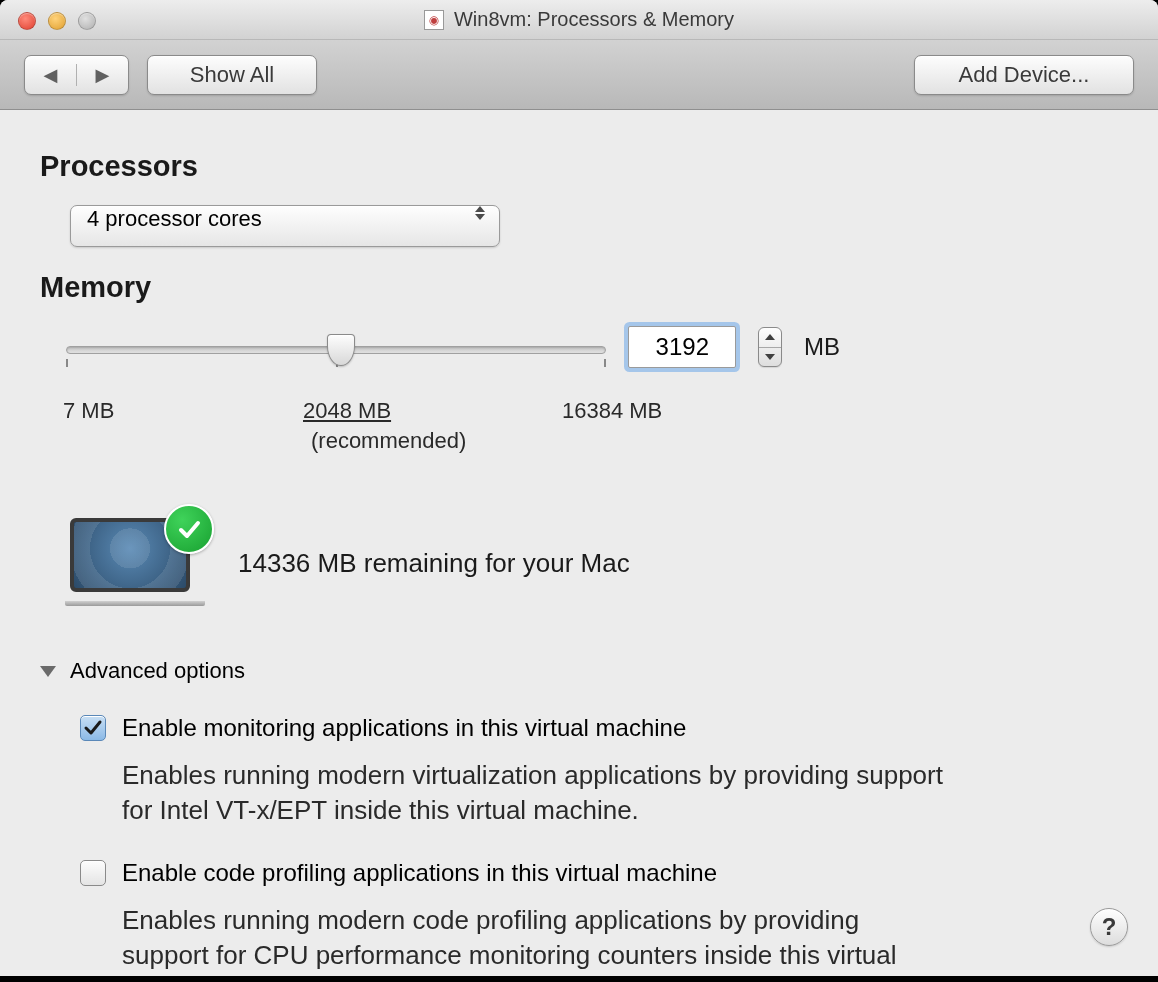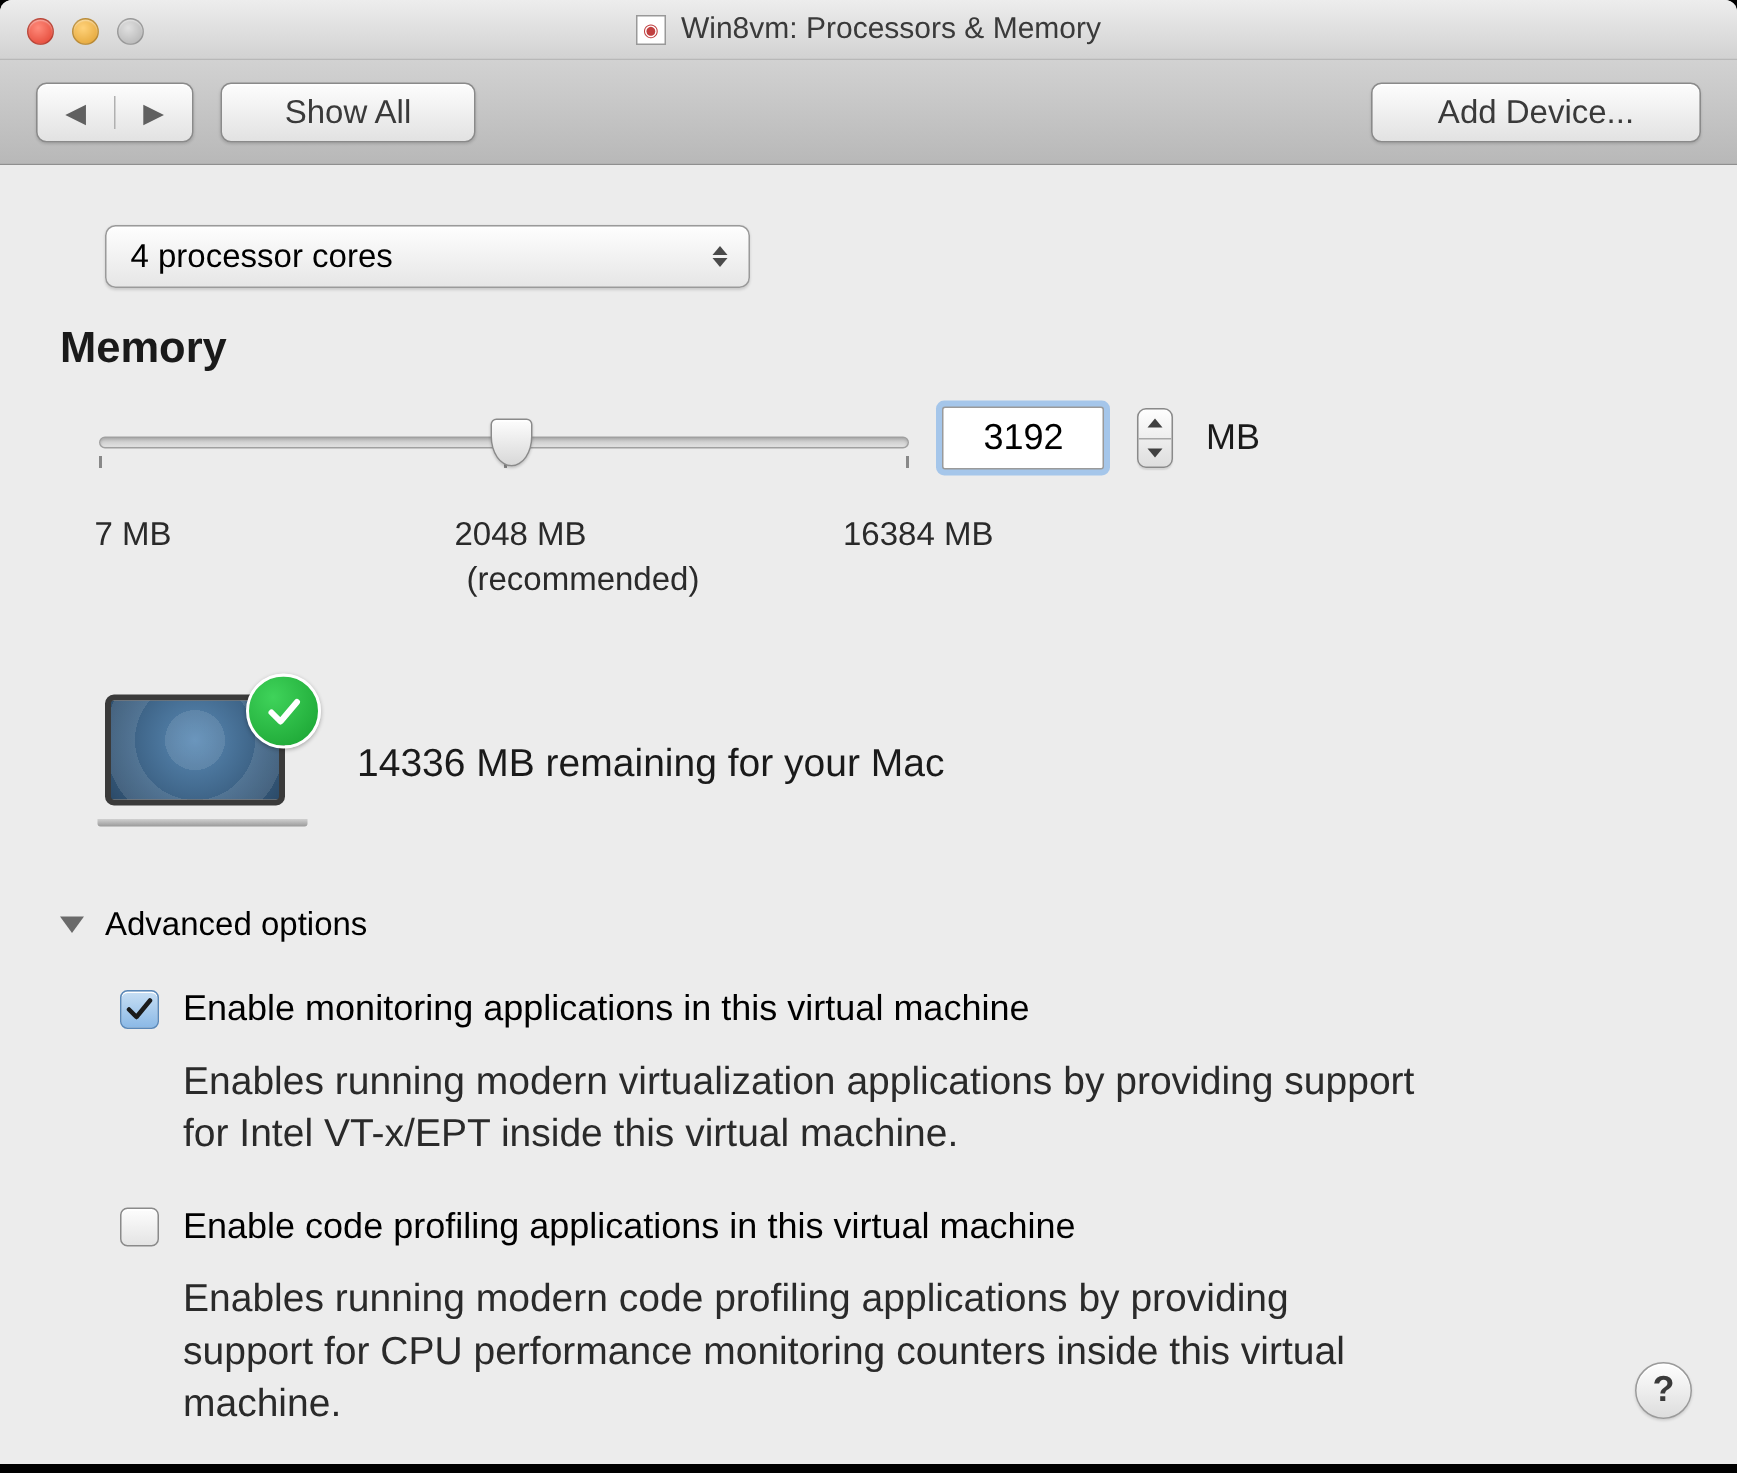--- a/index.html
+++ b/index.html
@@ -104,21 +104,20 @@
     .heading.memory { margin-top: 24px; margin-bottom: 22px;}
     .popup-select {
       margin-left: 30px;
       width: 430px;
       height: 42px;
       background: linear-gradient(to bottom, #fefefe 0%, #e6e6e6 100%);
       border: 1px solid #9a9a9a;
       border-radius: 7px;
       box-shadow: 0 1px 2px rgba(0,0,0,0.15), inset 0 1px 0 #fff;
       display: flex;
-      align-items: center;
       padding: 0 16px;
       font-size: 22px;
       position: relative;
       cursor: pointer;
     }
     .popup-arrows {
       position: absolute;
       right: 14px;
       display: flex;
       flex-direction: column;
@@ -159,21 +158,21 @@
     .slider-labels {
       position: relative;
       margin-left: 18px;
       margin-top: 30px;
       font-size: 22px;
       color: #2a2a2a;
       height: 80px;
     }
     .slab { position: absolute; }
     .slab.min { left: 5px; top: 0; }
-    .slab.mid { left: 245px; top: 0; text-align: center; }
+    .slab.mid { left: 245px; top: 0; text-align: center; text-decoration: underline; }
     .slab.rec { left: 205px; top: 30px; font-size: 22px; margin-left: 48px; }
     .slab.max { left: 504px; top: 0; }
     .mem-input {
       width: 108px;
       height: 42px;
       border: 1px solid #9a9a9a;
       background: #fff;
       font-size: 24px;
       text-align: right;
       padding: 0 26px 0 4px;
@@ -321,20 +320,21 @@
       <div class="nav-half">◀</div>
       <div class="nav-half">▶</div>
     </div>
     <div class="btn show-all">Show All</div>
     <div class="spacer"></div>
     <div class="btn add-device">Add Device...</div>
   </div>
 
   <div class="content">
 
+    <div class="heading">Processors</div>
 
     <div class="popup-select">
       <span>4 processor cores</span>
       <span class="popup-arrows">
         <span class="arr up"></span>
         <span class="arr down"></span>
       </span>
     </div>
 
     <div class="heading memory">Memory</div>

